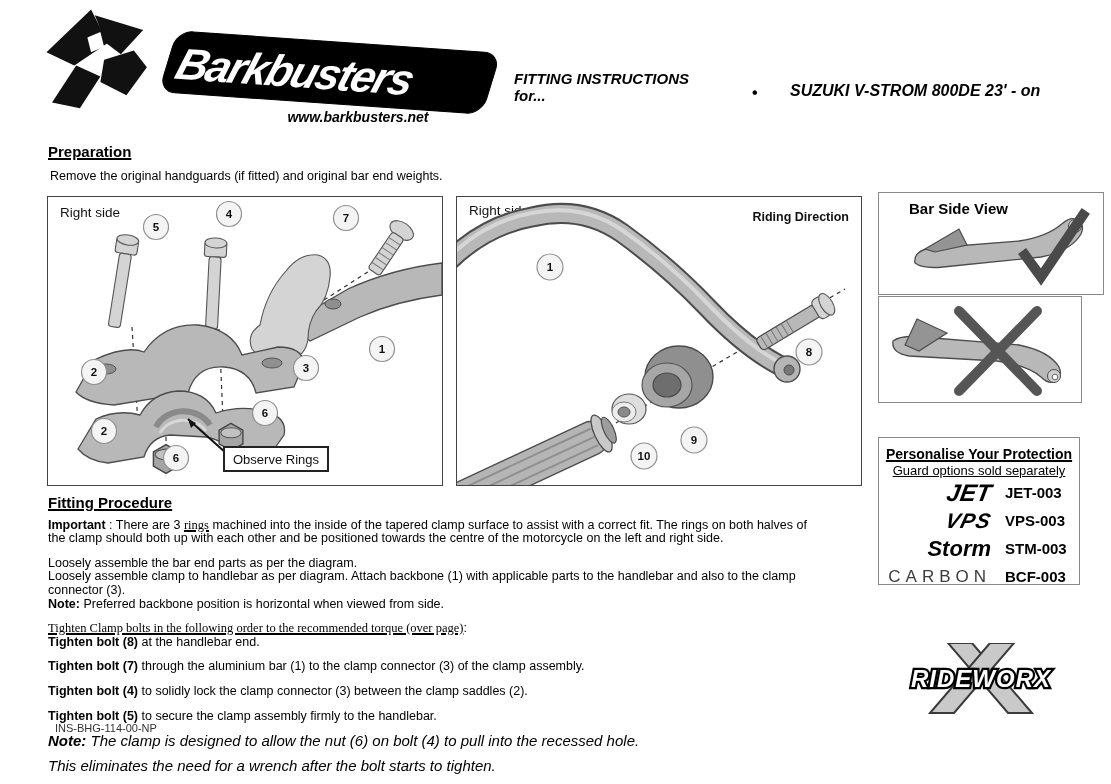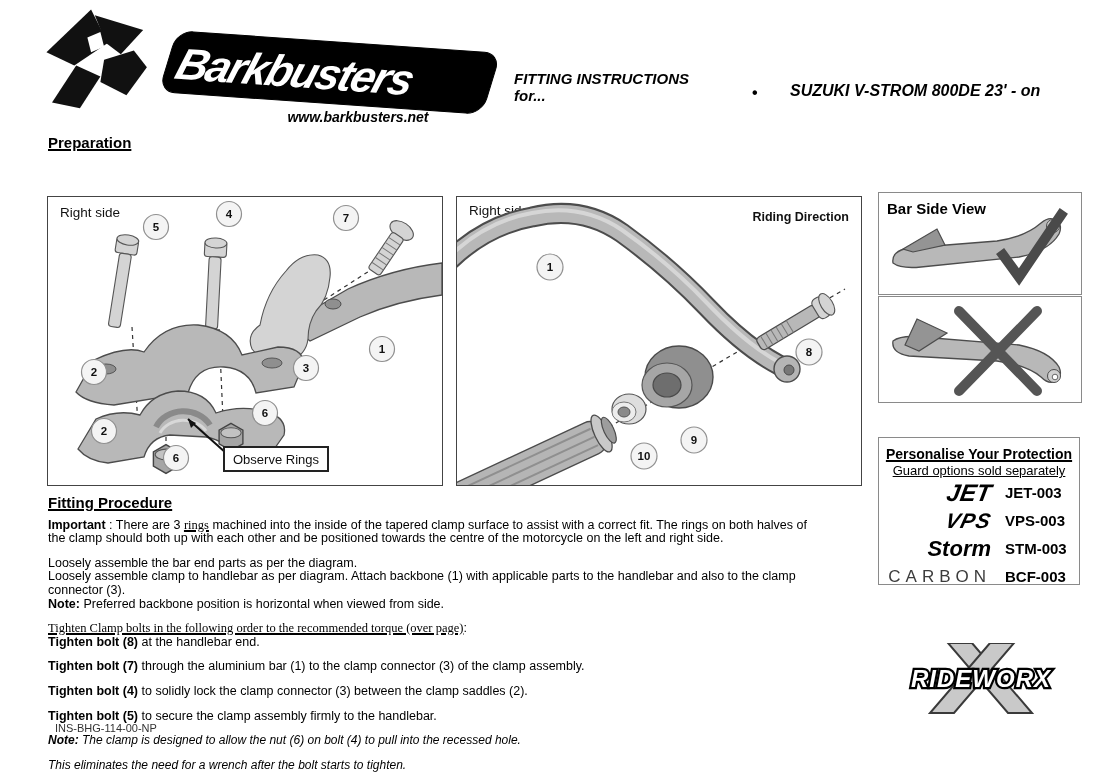--- a/index.html
+++ b/index.html
@@ -9,41 +9,41 @@
   .b{font-weight:bold;} .u{text-decoration:underline;text-decoration-thickness:1.5px;font-family:Liberation Serif, serif;}
   .box{position:absolute;border:1.5px solid #444;background:#fff;}
   .box-lt{position:absolute;border:1.2px solid #8a8a8a;background:#fff;}
 
   .doc-title{left:514px;top:70px;font-size:15px;font-weight:bold;font-style:italic;line-height:17px;}
   .bullet{left:752px;top:84px;font-size:16px;font-weight:bold;}
   .model{left:790px;top:82px;font-size:16px;font-weight:bold;font-style:italic;}
   .website{left:252px;top:109px;width:212px;text-align:center;font-size:14px;font-weight:bold;font-style:italic;}
 
   .sec-head{font-size:15px;font-weight:bold;text-decoration:underline;text-decoration-thickness:2px;}
-  .prep-head{left:48px;top:134px;}
+  .prep-head{left:48px;top:143px;}
   .prep-body{left:50px;top:169px;font-size:12.5px;}
 
   .dlabel{font:13.5px "Liberation Sans",sans-serif;fill:#111;}
   .dlabel-b{font:bold 12.5px "Liberation Sans",sans-serif;fill:#111;}
   .callout circle{fill:#f4f4f4;stroke:#909090;stroke-width:1.2;}
   .callout text{font:bold 11.5px "Liberation Sans",sans-serif;text-anchor:middle;fill:#111;}
   .part{stroke:#4c4c4c;stroke-width:1.3;fill:#b8b8b8;}
   .part-lt{stroke:#555;stroke-width:1.1;fill:#d4d4d4;}
   .part-dk{stroke:#4c4c4c;stroke-width:1.2;fill:#949494;}
   .dash{stroke:#333;stroke-width:1.2;stroke-dasharray:4 4;fill:none;}
   .thread{stroke:#777;stroke-width:1;}
   .obs-box{fill:#fff;stroke:#222;stroke-width:2;}
   .obs-text{font:13px "Liberation Sans",sans-serif;fill:#111;text-anchor:middle;}
 
   .fit{left:48px;top:496px;width:762px;font-size:12.5px;line-height:13.6px;}
   .fit h3{margin:0 0 9px 0;}
   .fit p{margin:0 0 11px 0;}
   .fit .tight{margin-bottom:0;}
   .boltline{margin:0;}
-  .itnote{font-style:italic;font-size:12px;margin:0;}
+  .itnote{font-style:italic;font-size:15px;margin:0;}
 
   .pers-head{font-size:14px;font-weight:bold;text-decoration:underline;text-decoration-thickness:1.6px;text-align:center;margin-top:8px;}
   .pers-sub{font-size:13px;text-align:center;margin-top:1px;text-decoration:underline;}
   .p-row{display:flex;align-items:center;height:27px;margin-top:1px;}
   .p-logo{width:112px;text-align:right;padding-right:14px;}
   .p-code{font-size:15px;font-weight:bold;}
   .logo-jet{font-size:24px;font-weight:900;font-style:italic;transform:skewX(-10deg);display:inline-block;}
   .logo-vps{font-size:21px;font-weight:900;font-style:italic;transform:skewX(-14deg);display:inline-block;letter-spacing:1px;}
   .logo-storm{font-size:22px;font-weight:900;font-style:italic;display:inline-block;}
   .logo-carbon{font-size:17px;font-weight:400;letter-spacing:5px;color:#3c3c3c;}
@@ -80,20 +80,21 @@
   <div class="abs website">www.barkbusters.net</div>
 
   <div class="abs doc-title">
     <div>FITTING INSTRUCTIONS</div>
     <div>for...</div>
   </div>
   <div class="abs bullet">•</div>
   <div class="abs model">SUZUKI V-STROM 800DE 23' - on</div>
 
   <div class="abs sec-head prep-head">Preparation</div>
+  <div class="abs prep-body">Remove the original handguards (if fitted) and original bar end weights.</div>
 
   <div class="box" style="left:47px;top:196px;width:394px;height:288px;">
     <svg width="394" height="288" viewBox="0 0 394 288">
       <text x="12" y="20" class="dlabel">Right side</text>
 
       <path class="dash" d="M84,130 L90,228"></path>
       <path class="dash" d="M171,132 L175,222"></path>
       <path class="dash" d="M340,62 L262,112"></path>
       <path class="dash" d="M118,232 L118,252"></path>
       <path class="dash" d="M182,214 L182,232"></path>
@@ -246,21 +247,21 @@
           <circle r="13"></circle>
           <text dy="4">9</text>
         </g>
       <g class="callout" transform="translate(187,259)">
           <circle r="13"></circle>
           <text dy="4">10</text>
         </g>
     </svg>
   </div>
 
-  <div class="box-lt" style="left:878px;top:192px;width:202px;height:101px;">
+  <div class="box-lt" style="left:878px;top:192px;width:202px;height:101px;padding-left:22px;">
     <svg width="202" height="101" viewBox="0 0 202 101">
       <text x="8" y="21" class="bsv-head">Bar Side View</text>
       <path class="part" d="M14,70 Q12,58 30,55 L118,48 Q146,44 162,30 Q170,23 177,27 Q184,32 180,41 Q170,58 140,64 L42,74 Q22,76 14,70 Z"></path>
       <path class="part-dk" d="M24,56 L58,36 L66,52 L34,59 Z"></path>
       <circle cx="174" cy="33" r="6.5" fill="#cfcfcf" stroke="#4c4c4c"></circle>
       <circle cx="175" cy="34" r="2.8" fill="#fff" stroke="#666"></circle>
       <path class="check" d="M124,62 L140,84 L182,22"></path>
     </svg>
   </div>
   <div class="box-lt" style="left:878px;top:296px;width:202px;height:105px;">

